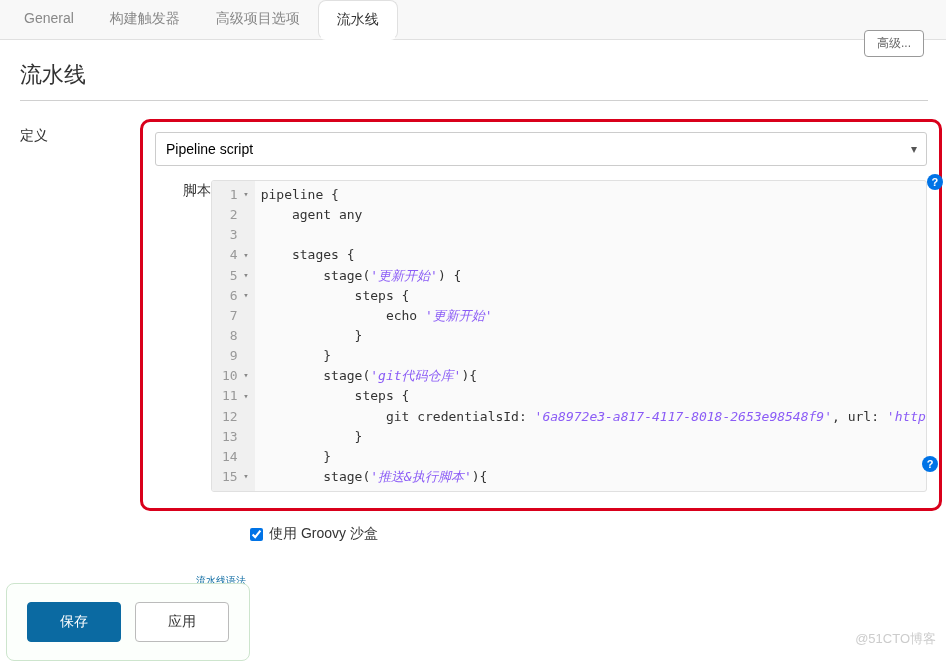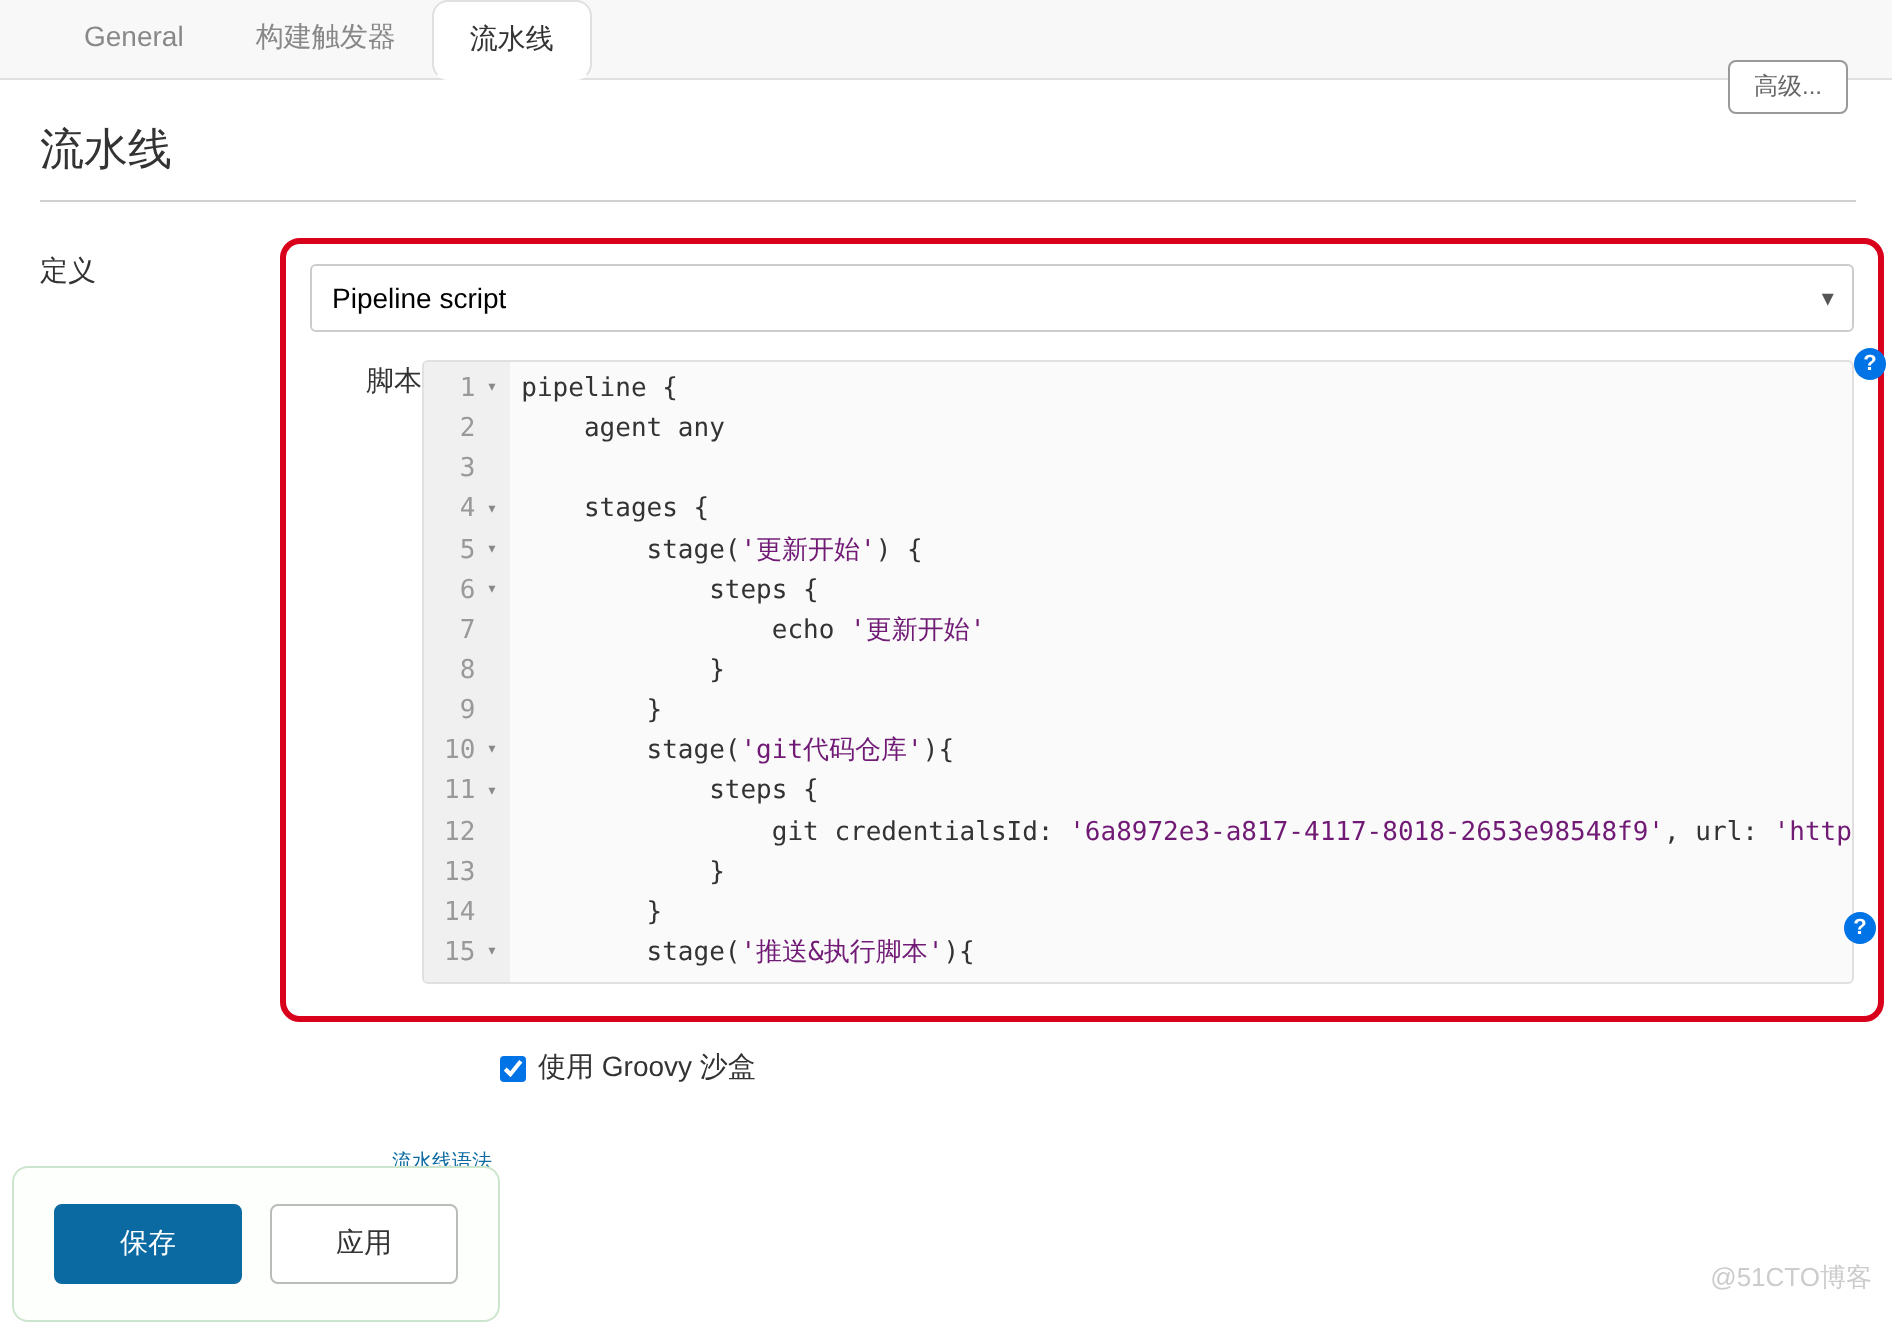--- a/index.html
+++ b/index.html
@@ -1,18 +1,18 @@
 <!DOCTYPE html>
 <html><head>
   <meta charset="utf-8">
   <style>
     * { box-sizing: border-box; margin: 0; padding: 0; }
     body { font-family: -apple-system, BlinkMacSystemFont, "Segoe UI", sans-serif; font-size: 14px; color: #333; background: #fff; width: 946px; height: 667px; position: relative; }
     
-    .tabs { display: flex; border-bottom: 1px solid #e0e0e0; background: #f8f8f8; padding-left: 24px; }
+    .tabs { display: flex; border-bottom: 1px solid #e0e0e0; background: #f8f8f8; padding-left: 6px; }
     .tab { padding: 10px 18px; color: #888; cursor: pointer; font-size: 14px; }
     .tab.active { background: #fff; color: #333; border: 1px solid #e0e0e0; border-bottom: 1px solid #fff; margin-bottom: -1px; }
     .tab-highlight { border: 3px solid #d9001b; border-radius: 8px; }
     
     .top-button { position: absolute; right: 22px; top: 30px; border: 1px solid #999; border-radius: 4px; padding: 4px 12px; font-size: 12px; color: #666; background: #fff; }
     
     .content { padding: 20px 18px 0 20px; }
     .section-title { font-size: 22px; font-weight: 500; border-bottom: 1px solid #d0d0d0; padding-bottom: 10px; margin-bottom: 18px; }
     
     .form-row { display: flex; align-items: flex-start; margin-bottom: 14px; }
@@ -26,21 +26,21 @@
     .select-wrap::after { content: "▾"; position: absolute; right: 10px; top: 50%; transform: translateY(-50%); color: #555; pointer-events: none; font-size: 12px; }
     
     .script-row { display: flex; margin-top: 14px; }
     .script-label { width: 56px; font-size: 14px; color: #333; padding-top: 2px; flex-shrink: 0; text-align: right; }
     
     .code-editor { flex: 1; border: 1px solid #e0e0e0; background: #fafafa; display: flex; font-family: "Consolas", "Monaco", monospace; font-size: 13px; line-height: 1.55; border-radius: 3px; overflow: hidden; min-height: 240px; }
     .gutter { background: #f0f0f0; padding: 4px 6px 4px 10px; color: #999; text-align: right; user-select: none; }
     .gutter-line { display: flex; justify-content: flex-end; align-items: center; gap: 3px; }
     .fold-arrow { font-size: 9px; color: #888; width: 8px; display: inline-block; }
     .code-body { flex: 1; padding: 4px 0 4px 6px; white-space: pre; color: #333; overflow-x: hidden; }
-    .str-green { color: #701a75; }
+    .str-green { color: #8b5cf6; font-style: italic; }
     
     .help-icon { position: absolute; width: 16px; height: 16px; border-radius: 50%; background: #0073e6; color: #fff; font-size: 11px; font-weight: bold; display: flex; align-items: center; justify-content: center; cursor: pointer; }
     .help-1 { right: -4px; top: 52px; }
     .help-2 { right: 8px; top: 456px; }
     
     .checkbox-row { display: flex; align-items: center; margin-left: 230px; margin-top: 12px; gap: 6px; }
     .checkbox-row input { accent-color: #0073e6; }
     
     .link-row { margin-left: 176px; margin-top: 28px; }
     .link-row a { color: #0b6aa2; text-decoration: none; font-weight: 500; font-size: 10px; }
@@ -51,20 +51,21 @@
     .btn-secondary { background: #fff; color: #333; border: 1px solid #bbb; }
     
     .watermark { position: absolute; right: 10px; bottom: 19px; color: #ccc; font-size: 13px; }
   </style>
 </head>
 <body>
 
 <div class="tabs">
   <div class="tab">General</div>
   <div class="tab">构建触发器</div>
+  <div class="tab">高级项目选项</div>
   <div class="tab active tab-highlight">流水线</div>
 </div>
 
 <button class="top-button">高级...</button>
 
 <div class="content">
   <h2 class="section-title">流水线</h2>
 
   <div class="form-row">
     <div class="form-label">定义</div>

